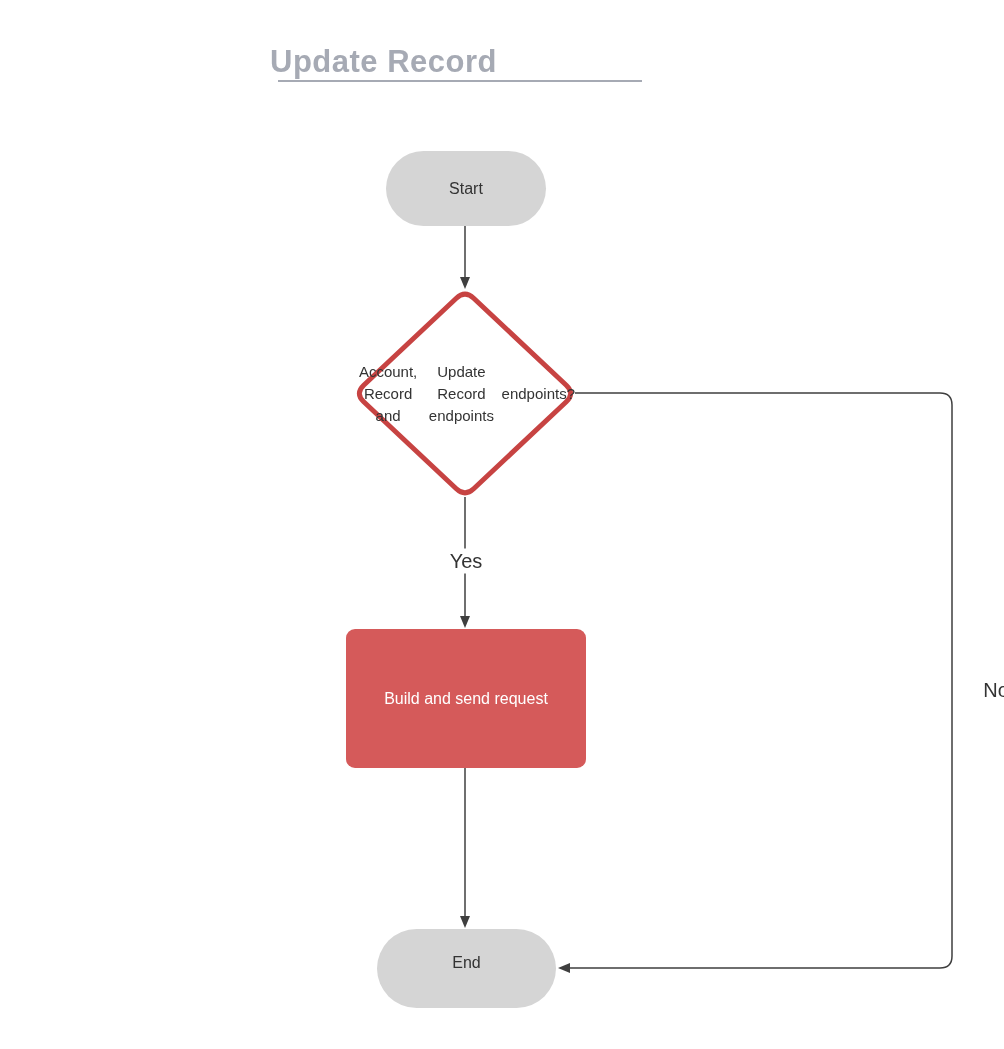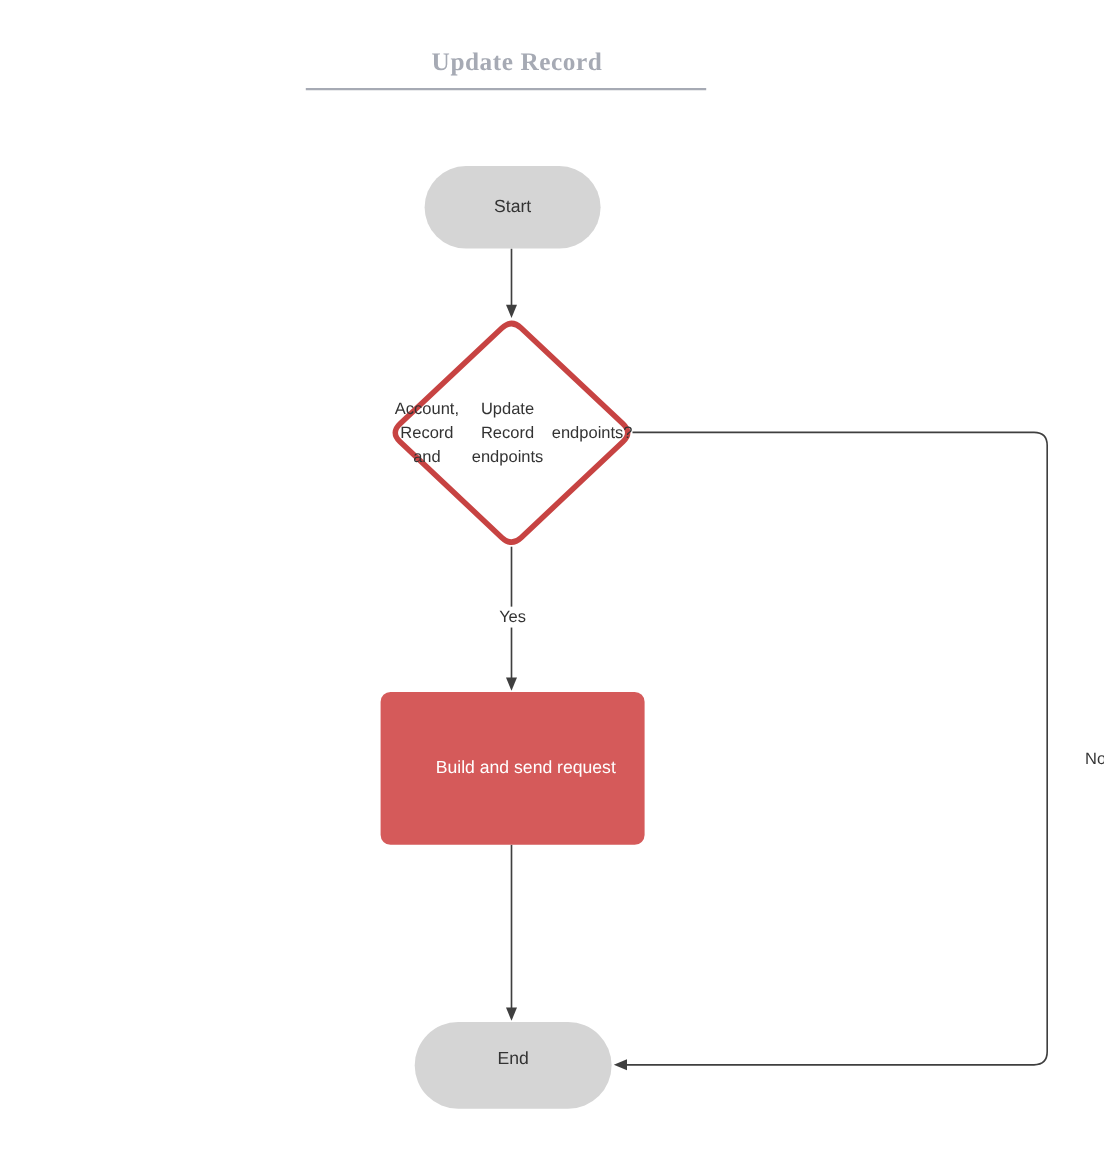--- a/index.html
+++ b/index.html
@@ -46,61 +46,60 @@
   .title-underline {
     stroke: var(--title-gray);
     stroke-width: 2;
   }
   
   .diagram-title {
     position: absolute;
     left: 270px;
     top: 44px;
     width: 400px;
-    text-align: center;
-    font-size: 23px;
+    text-align: left;
+    font-size: 31px;
     font-weight: bold;
     color: var(--title-gray);
     letter-spacing: 0.5px;
-    font-family: Liberation Serif, serif;
   }
   .node-label {
     position: absolute;
     display: flex;
     align-items: center;
     justify-content: center;
     text-align: left;
     color: var(--dark-text);
     font-size: 16px;
     pointer-events: none;
   }
   .node-label.start-label   { left: 386px; top: 151px; width: 160px; height: 75px; }
   .node-label.end-label     { left: 377px; top: 929px; width: 179px; height: 67px; }
   .node-label.process-label {
-    left: 358px; top: 629px; width: 240px; height: 139px;
+    left: 346px; top: 629px; width: 240px; height: 139px;
     color: var(--light-text);
   }
   .decision-label {
     position: absolute;
     left: 355px; top: 290px; width: 220px; height: 207px;
     display: flex;
     align-items: center;
     justify-content: center;
     text-align: center;
     color: var(--dark-text);
     font-size: 15px;
     line-height: 22px;
     pointer-events: none;
   }
   .edge-label {
     position: absolute;
     transform: translate(-50%, -50%);
     background: var(--canvas-bg);
     padding: 1px 3px;
-    font-size: 15px;
+    font-size: 20px;
     color: var(--dark-text);
     pointer-events: none;
   }
   .edge-label.yes-label { left: 466px; top: 561px; }
   .edge-label.no-label  { left: 996px; top: 690px; }
 </style>
 </head>
 <body>
 
 <div class="canvas">

